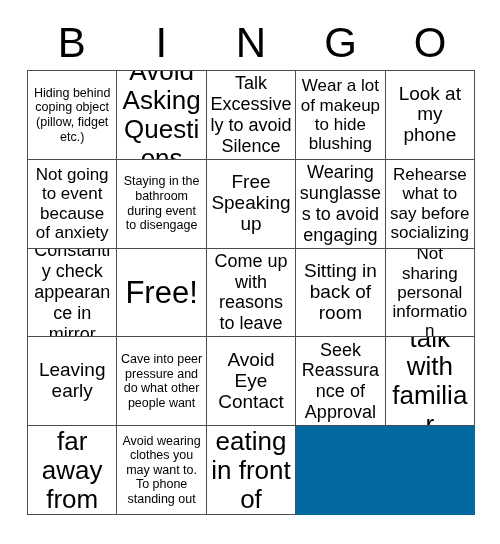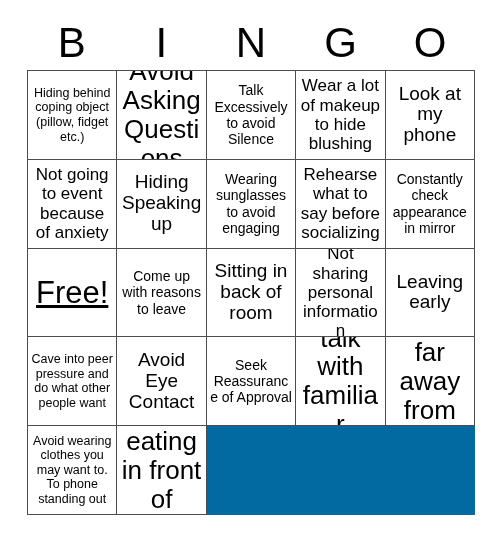--- a/index.html
+++ b/index.html
@@ -76,25 +76,25 @@
     text-align: center;
     color: #000000;
     font-family: "Liberation Sans", sans-serif;
     font-weight: 400;
     line-height: 1.13;
     word-wrap: break-word;
     hyphens: none;
   }
 
   
-  .fs-xxl .cell-text { font-size: 31px; line-height: 1.08; text-decoration: underline; }
+  .fs-xxl .cell-text { font-size: 31px; line-height: 1.08; }
   .fs-xl  .cell-text { font-size: 19px; line-height: 1.10; }
   .fs-l   .cell-text { font-size: 26px; line-height: 1.11; }
   .fs-m   .cell-text { font-size: 17px; line-height: 1.13; }
-  .fs-s   .cell-text { font-size: 14px; line-height: 1.16; }
+  .fs-s   .cell-text { font-size: 18px; line-height: 1.16; }
   .fs-xs  .cell-text { font-size: 12.5px; line-height: 1.17; }
 </style>
 </head>
 <body>
 
 <div id="bingo-card">
 
   <div class="header-row">
     <div class="header-letter">B</div>
     <div class="header-letter">I</div>
@@ -115,22 +115,25 @@
       </div>
       <div class="cell fs-m">
         <span class="cell-text">Wear a lot of makeup to hide blushing</span>
       </div>
       <div class="cell fs-xl">
         <span class="cell-text">Look at my phone</span>
       </div>
       <div class="cell fs-m">
         <span class="cell-text">Not going to event because of anxiety</span>
       </div>
+      <div class="cell fs-xs">
+        <span class="cell-text">Staying in the bathroom during event to disengage</span>
+      </div>
       <div class="cell fs-xl">
-        <span class="cell-text">Hiding Speaking up</span>
+        <span class="cell-text">Free Speaking up</span>
       </div>
       <div class="cell fs-s">
         <span class="cell-text">Wearing sunglasses to avoid engaging</span>
       </div>
       <div class="cell fs-m">
         <span class="cell-text">Rehearse what to say before socializing</span>
       </div>
       <div class="cell fs-s">
         <span class="cell-text">Constantly check appearance in mirror</span>
       </div>

